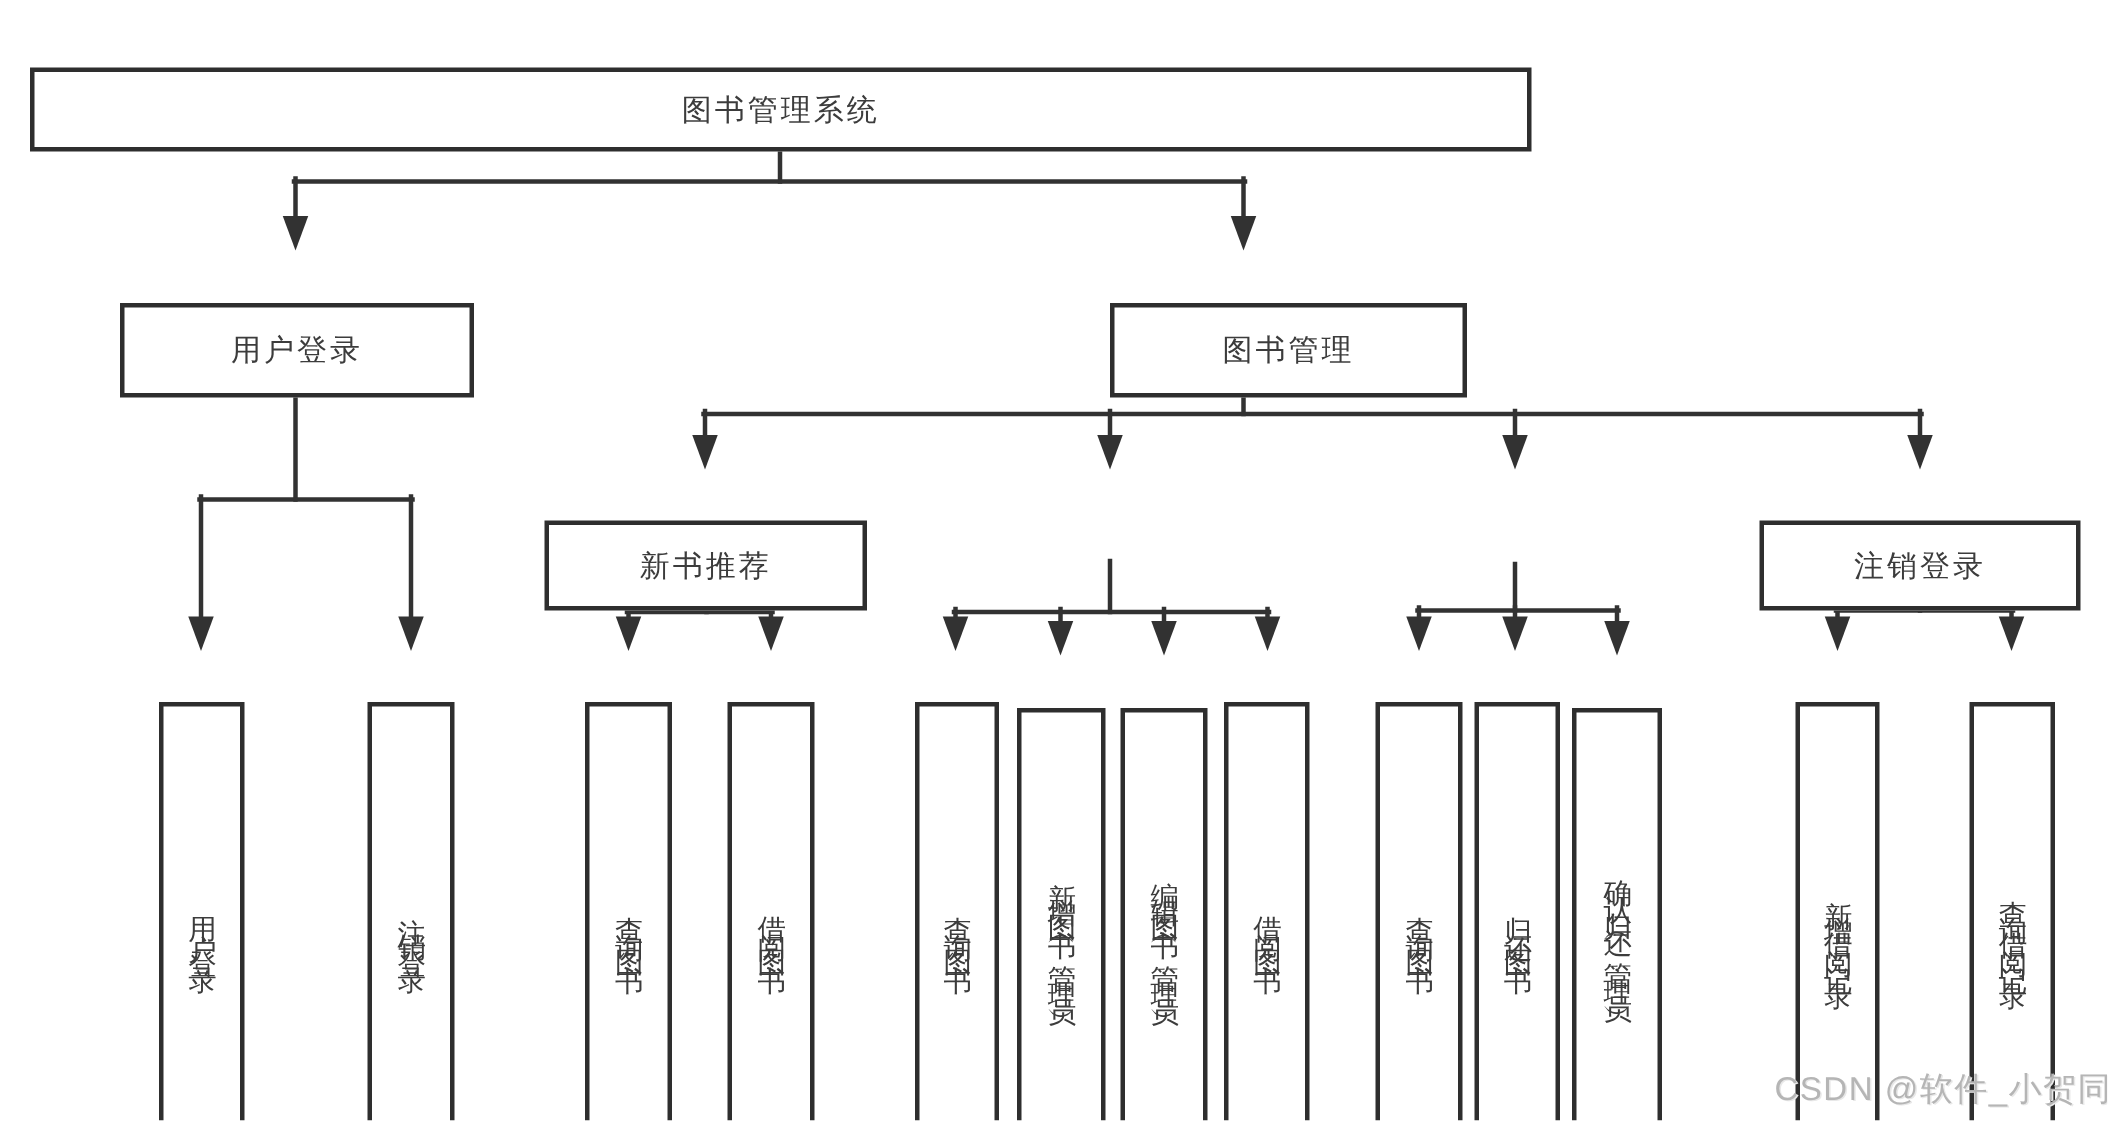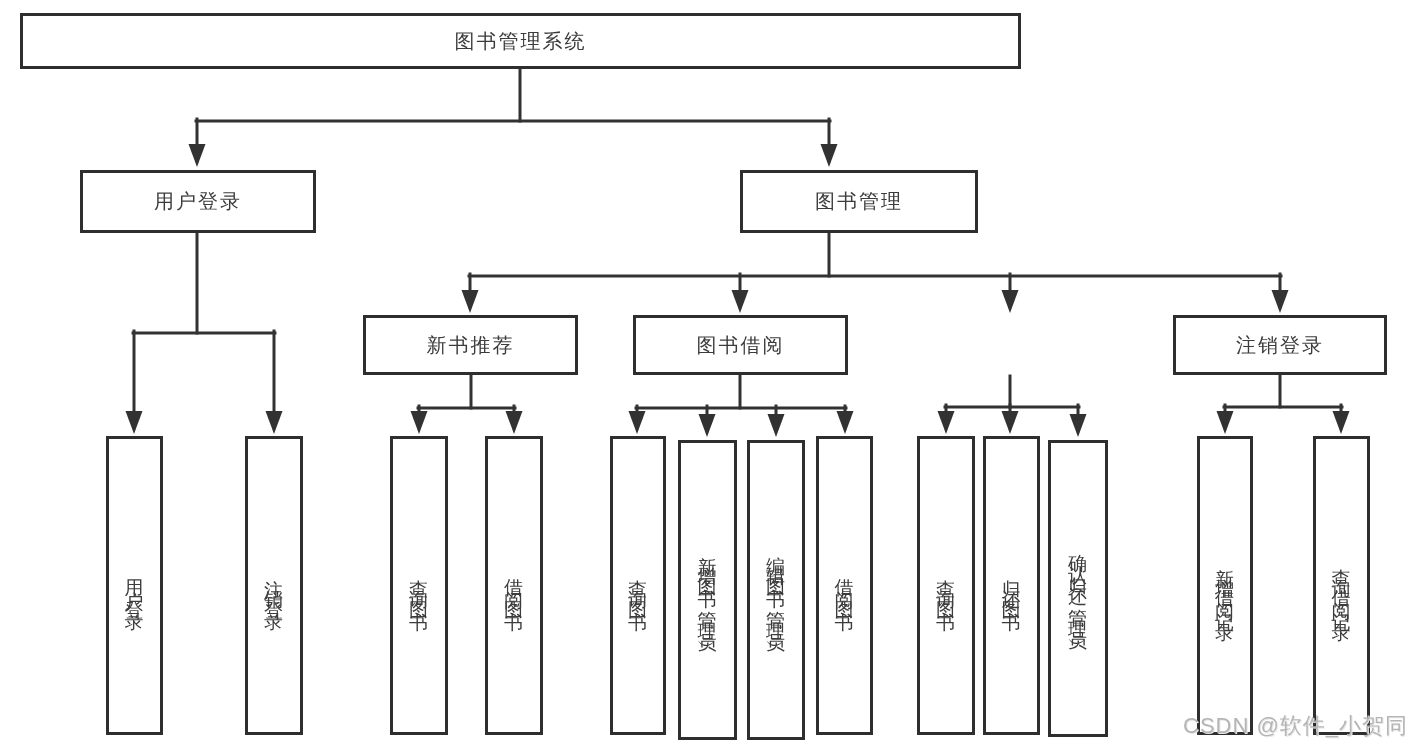--- a/index.html
+++ b/index.html
@@ -9,21 +9,21 @@
     background:#ffffff;
     font-family:"Liberation Sans", sans-serif;
     overflow:hidden;
   }
   .wires{position:absolute;left:0;top:0;z-index:1;}
   .wires line{stroke:#323232;stroke-width:3;stroke-linecap:square;}
   .wires polygon{fill:#323232;}
   .node{
     position:absolute;z-index:2;box-sizing:border-box;
     background:#ffffff;border:3px solid #2e2e2e;
-    display:flex;align-items:center;justify-content:center;
+    display:flex;align-items:center;justify-content:center;margin-top:32px;
   }
   .hbox span{
     font-size:20px;color:#3c3c3c;letter-spacing:2px;white-space:nowrap;
   }
   .vbox span{
     writing-mode:vertical-rl;text-orientation:mixed;
     font-size:19px;color:#3c3c3c;letter-spacing:11px;line-height:1;
   }
   #watermark{
     position:absolute;z-index:3;left:1183px;top:711px;
@@ -119,23 +119,20 @@
   <div class="node hbox" style="left:80px;top:170px;width:236px;height:63px">
     <span>用户登录</span>
   </div>
   <div class="node hbox" style="left:740px;top:170px;width:238px;height:63px">
     <span>图书管理</span>
   </div>
 
   <div class="node hbox" style="left:363px;top:315px;width:215px;height:60px">
     <span>新书推荐</span>
   </div>
-  <div class="node hbox" style="left:633px;top:315px;width:215px;height:60px">
-    <span>图书借阅</span>
-  </div>
   <div class="node hbox" style="left:1173px;top:315px;width:214px;height:60px">
     <span>注销登录</span>
   </div>
 
   <div class="node vbox" style="left:106px;top:436px;width:57px;height:299px">
     <span>用户登录</span>
   </div>
   <div class="node vbox" style="left:245px;top:436px;width:58px;height:299px">
     <span>注销登录</span>
   </div>

